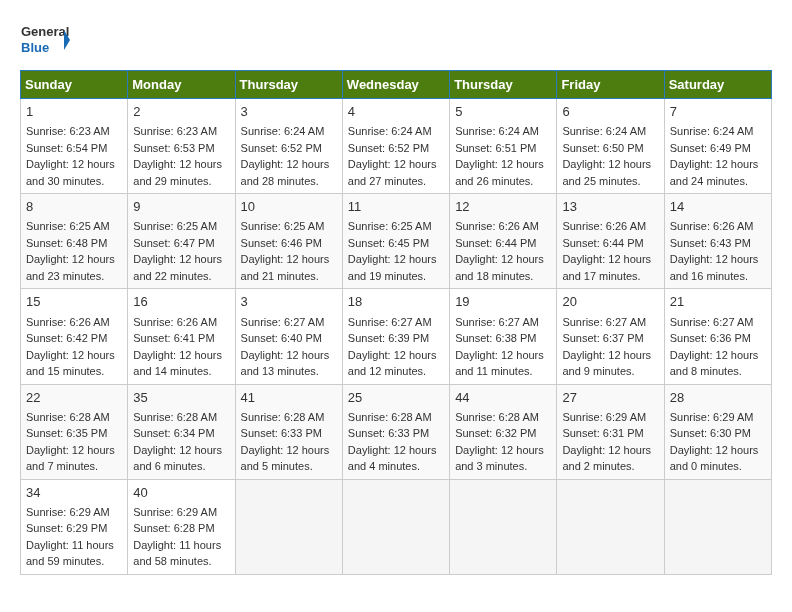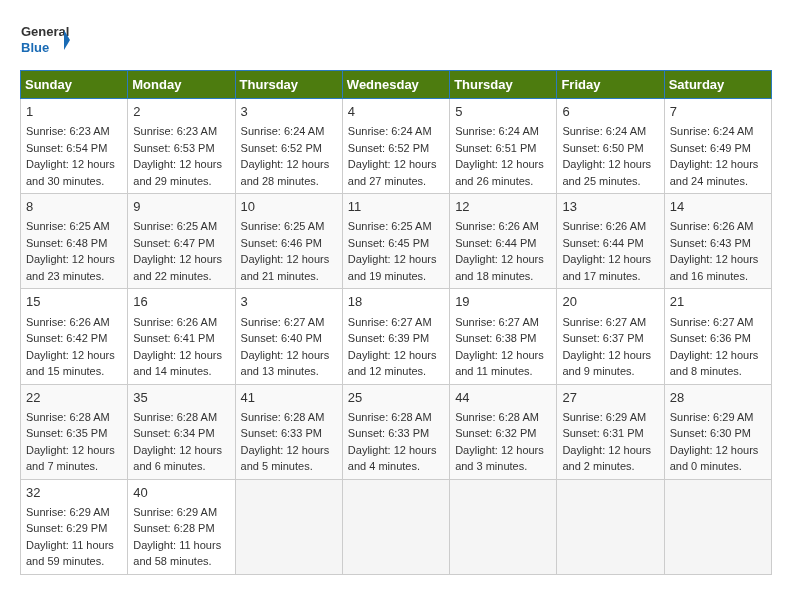--- a/index.html
+++ b/index.html
@@ -220,21 +220,21 @@
         <span class="day-num">27</span>
         <span class="day-info">Sunrise: 6:29 AM<br>Sunset: 6:31 PM<br>Daylight: 12 hours and 2 minutes.</span>
       </td>
         <td>
         <span class="day-num">28</span>
         <span class="day-info">Sunrise: 6:29 AM<br>Sunset: 6:30 PM<br>Daylight: 12 hours and 0 minutes.</span>
       </td>
       </tr>
       <tr class="row-bg-white">
         <td>
-        <span class="day-num">32</span>
+        <span class="day-num">34</span>
         <span class="day-info">Sunrise: 6:29 AM<br>Sunset: 6:29 PM<br>Daylight: 11 hours and 59 minutes.</span>
       </td>
         <td>
         <span class="day-num">40</span>
         <span class="day-info">Sunrise: 6:29 AM<br>Sunset: 6:28 PM<br>Daylight: 11 hours and 58 minutes.</span>
       </td>
         <td class="empty"></td>
         <td class="empty"></td>
         <td class="empty"></td>
         <td class="empty"></td>

